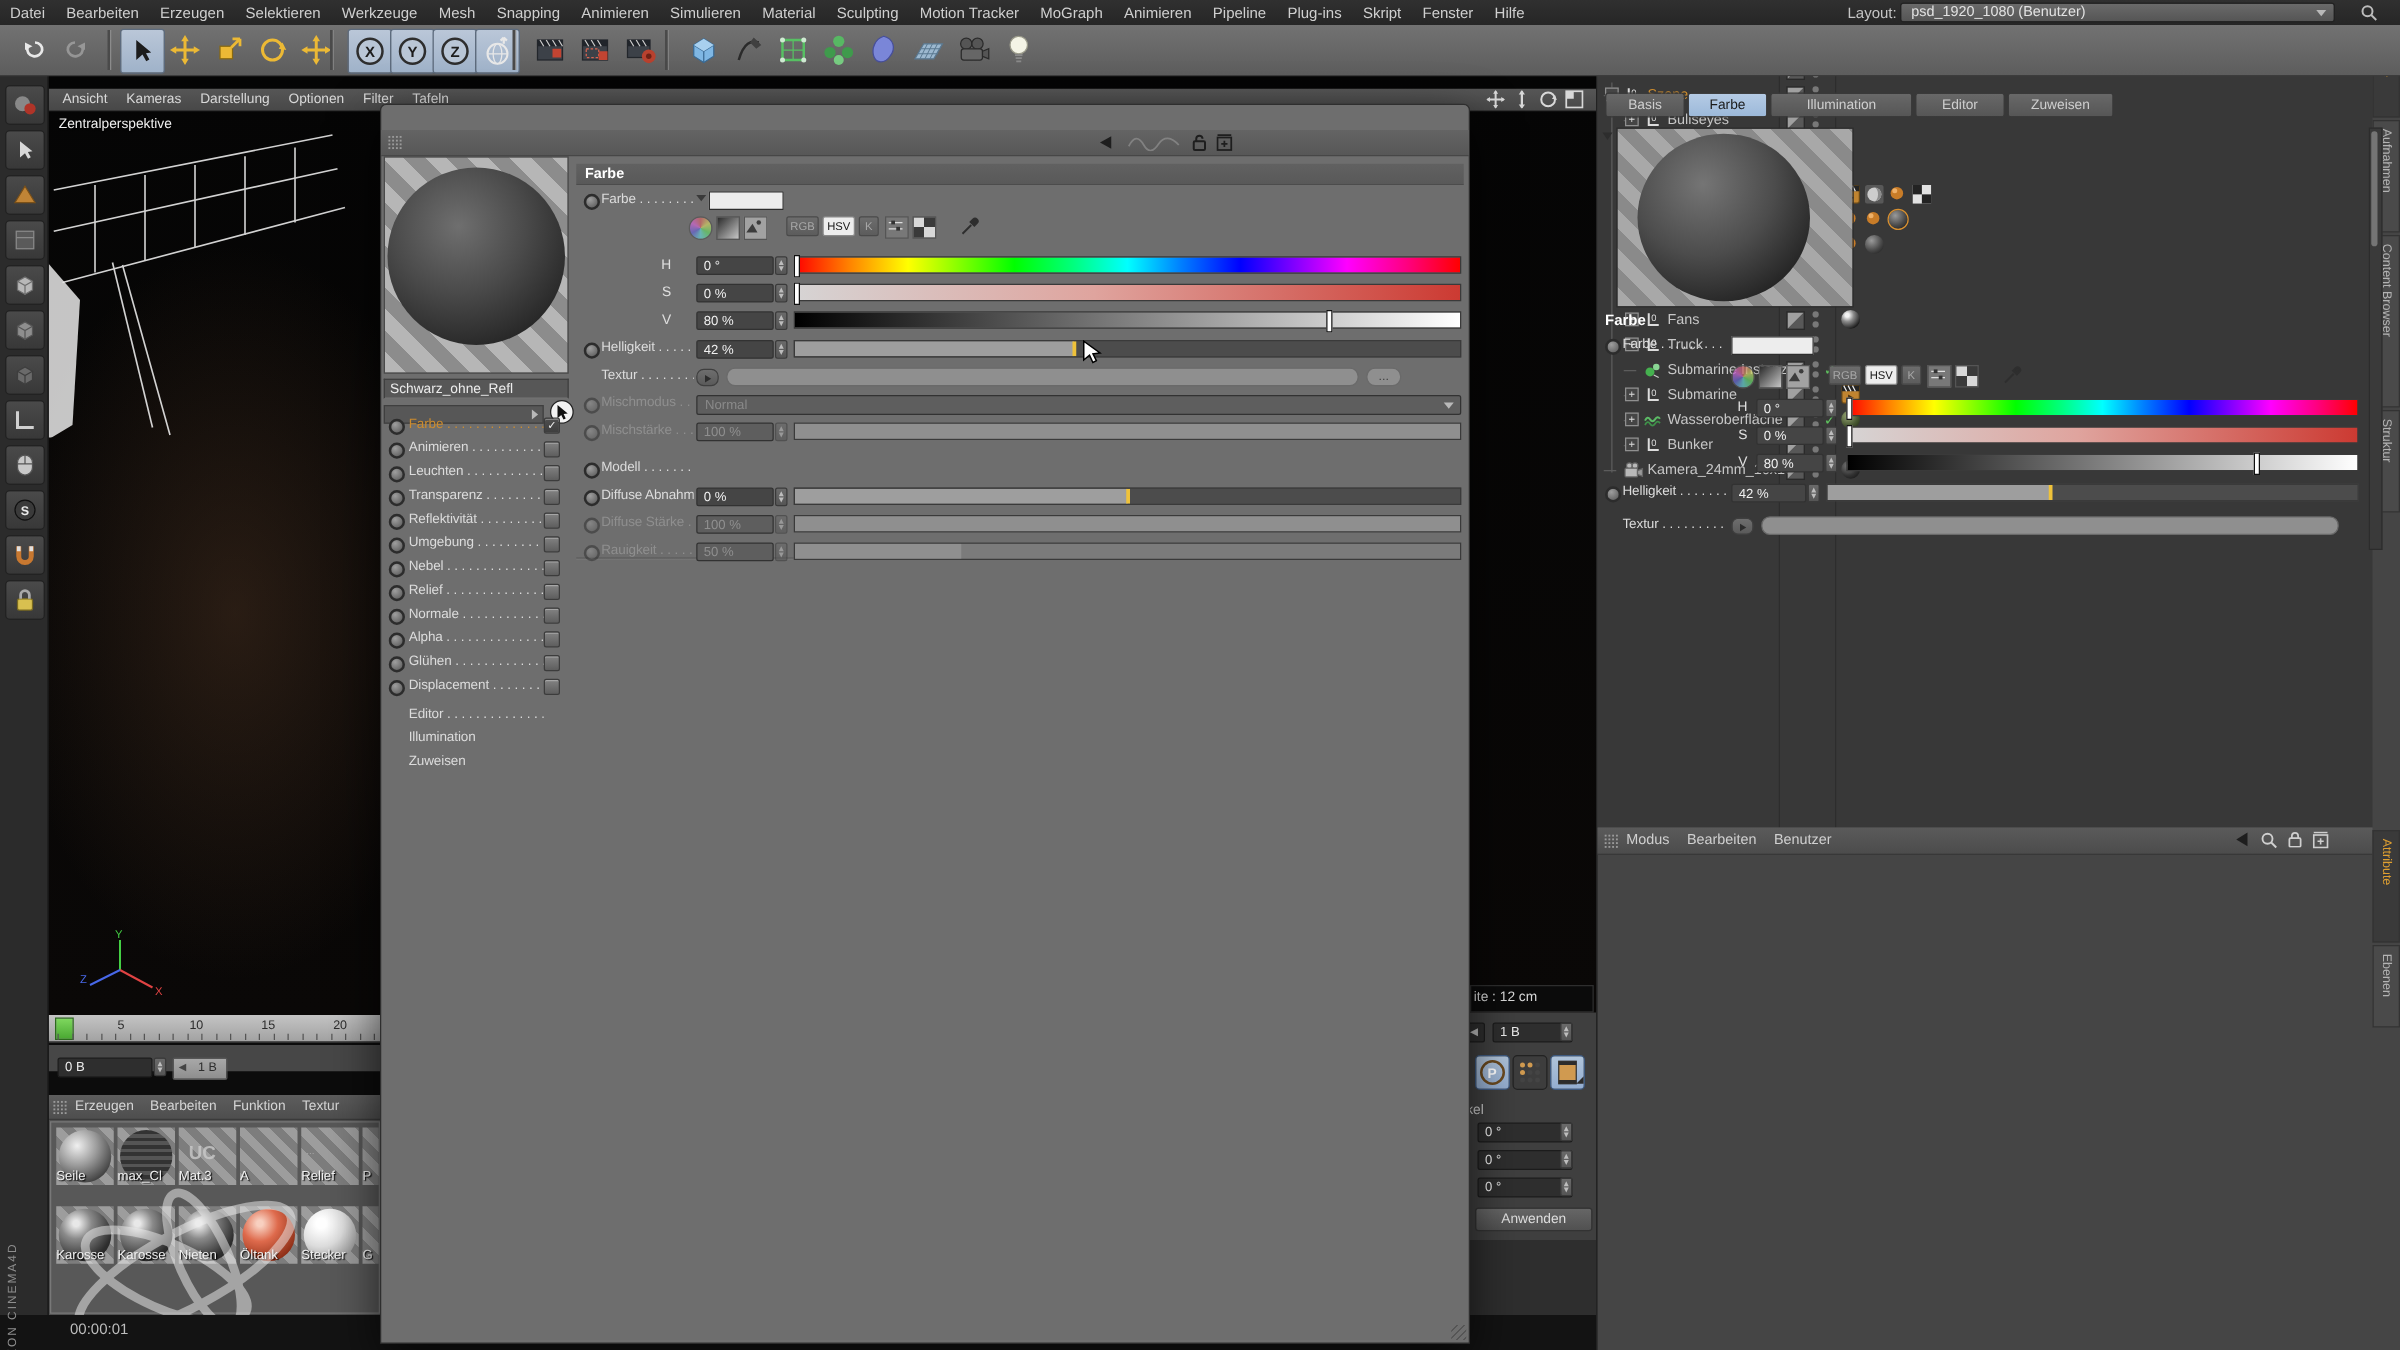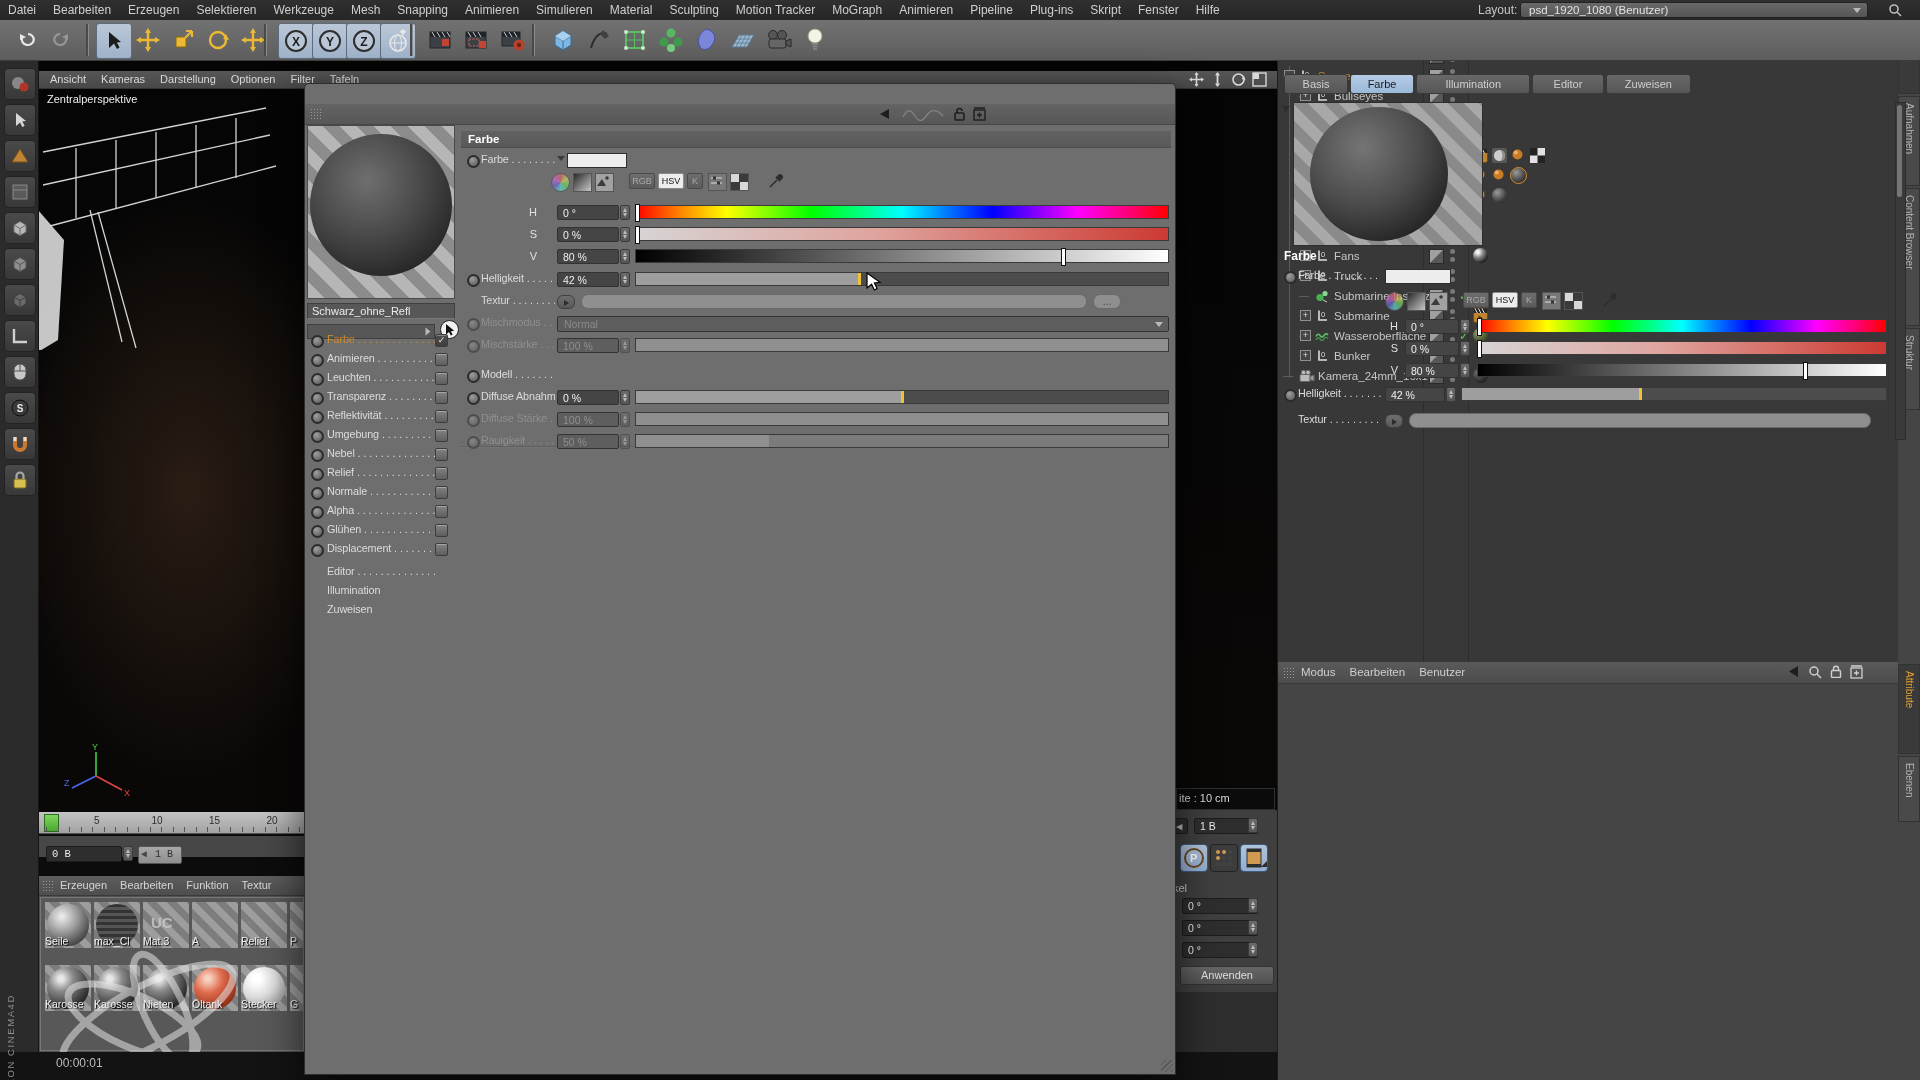--- a/index.html
+++ b/index.html
@@ -31,21 +31,21 @@
     radial-gradient(260px 420px at 150px 430px, rgba(96,64,42,.38), rgba(0,0,0,0) 70%),
     linear-gradient(#050505,#0a0807);overflow:hidden;z-index:1;}
   #vp-menubar{position:absolute;left:0;top:11px;width:100%;height:17px;background:linear-gradient(#565656,#484848);border-bottom:1px solid #333;color:#d8d8d8;font-size:11px;line-height:17px;}
   #vp-menu-items{position:absolute;left:12px;display:flex;gap:15px;white-space:nowrap;}
   #vp-icons{position:absolute;right:10px;top:1px;display:flex;gap:6px;}
   #vp-label{position:absolute;left:9px;top:33px;color:#f0f0f0;font-size:11px;text-shadow:1px 1px 1px #000;}
   #vp-info{position:absolute;left:1138px;top:728px;width:97px;height:20px;background:#0b0b0b;border:1px solid #2e2e2e;color:#dadada;font-size:11px;line-height:19px;white-space:nowrap;overflow:hidden;}
 
   
   #timeline{position:absolute;left:38px;top:812px;width:266px;height:21px;background:linear-gradient(#c4c4c4,#a2a2a2);border-bottom:1px solid #555;z-index:2;color:#2c2c2c;font-size:10px;}
-  #framerow{position:absolute;left:38px;top:836px;width:266px;height:21px;background:#474747;z-index:2;font-family:Liberation Mono, monospace;}
+  #framerow{position:absolute;left:38px;top:836px;width:266px;height:21px;background:#474747;z-index:2;}
   .dfield{background:#2e2e2e;border:1px solid #1c1c1c;border-radius:2px;color:#ececec;font-size:10.5px;line-height:14px;padding-left:5px;box-sizing:border-box;}
 
   
   #matman{position:absolute;left:38px;top:876px;width:266px;height:176px;background:#515151;z-index:2;}
   #mm-bar{position:absolute;left:0;top:0;width:266px;height:19px;background:linear-gradient(#5d5d5d,#4e4e4e);border-bottom:1px solid #3a3a3a;color:#d5d5d5;font-size:11px;line-height:18px;}
   #mm-items{position:absolute;left:22px;display:flex;gap:13px;white-space:nowrap;}
   #mm-area{position:absolute;left:2px;top:21px;width:262px;height:152px;background:#585858;border:1px solid #787878;overflow:hidden;}
   .thumb{position:absolute;width:46px;height:46px;background:repeating-linear-gradient(45deg,#9d9d9d 0 7px,#7d7d7d 7px 14px);overflow:hidden;}
   .thumb .ball{position:absolute;left:2px;top:2px;width:42px;height:42px;border-radius:50%;}
   .tlabel{position:absolute;width:48px;color:#f0f0f0;font-size:10.5px;text-shadow:1px 1px 1px #000;white-space:nowrap;overflow:hidden;}
@@ -493,21 +493,21 @@
       <g stroke-width="1.6" fill="none">
         <path d="M36 36 V12" stroke="#44cf44"></path>
         <path d="M36 36 L62 50" stroke="#e04343"></path>
         <path d="M36 36 L12 48" stroke="#4868e8"></path>
       </g>
       <text x="32" y="10" font-size="9" fill="#44cf44">Y</text>
       <text x="64" y="56" font-size="9" fill="#e04343">X</text>
       <text x="4" y="46" font-size="9" fill="#4868e8">Z</text>
     </svg>
     <div id="vp-info">
-      <span style="padding-left:2px">ite : 10 cm</span>
+      <span style="padding-left:2px">ite : 12 cm</span>
     </div>
   </div>
 
   <div id="timeline">
     <div class="abs" style="left:6px;top:2px;width:13px;height:16px;background:linear-gradient(#7ed75e,#4aa832);border:1px solid #2c6a1d;"></div>
     <div class="abs" id="tl-ticks" style="left:0;top:2px;width:266px;height:18px;">
         <div class="abs" style="left: 56px; top: 1px; font-size: 10px;">5</div>
         <div class="abs" style="left: 113.5px; top: 1px; font-size: 10px;">10</div>
         <div class="abs" style="left: 171px; top: 1px; font-size: 10px;">15</div>
         <div class="abs" style="left: 228.5px; top: 1px; font-size: 10px;">20</div>

